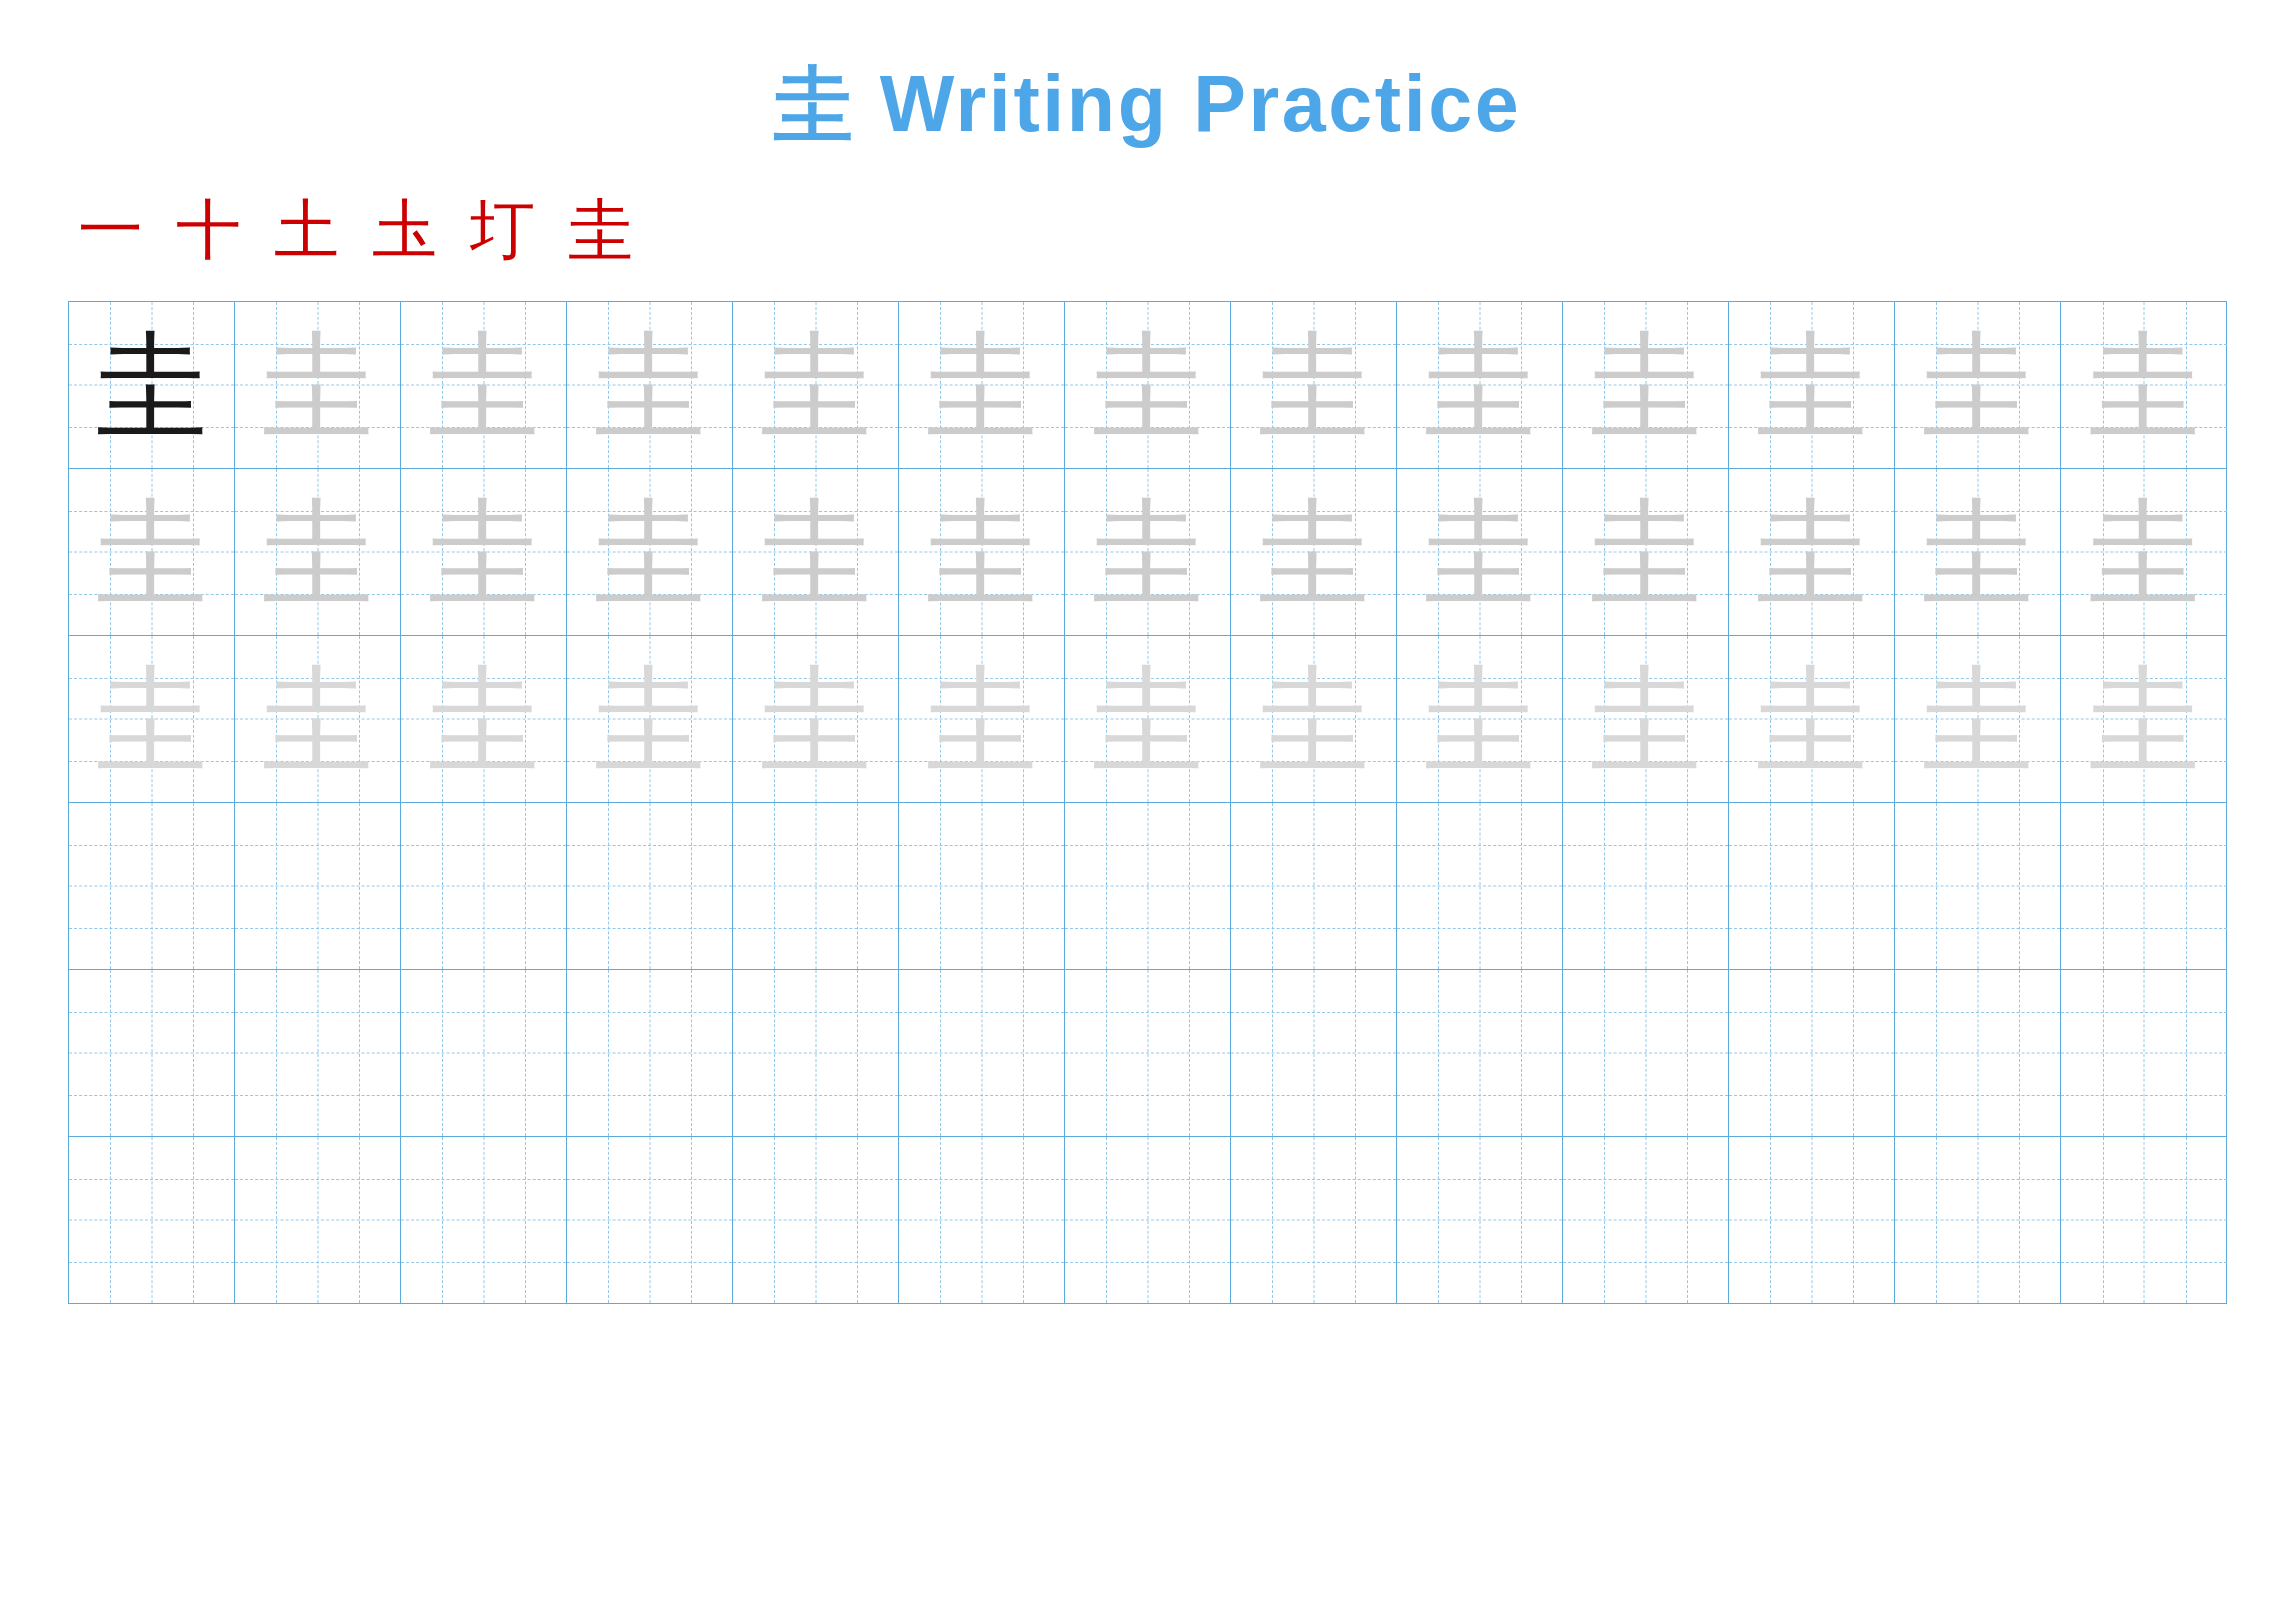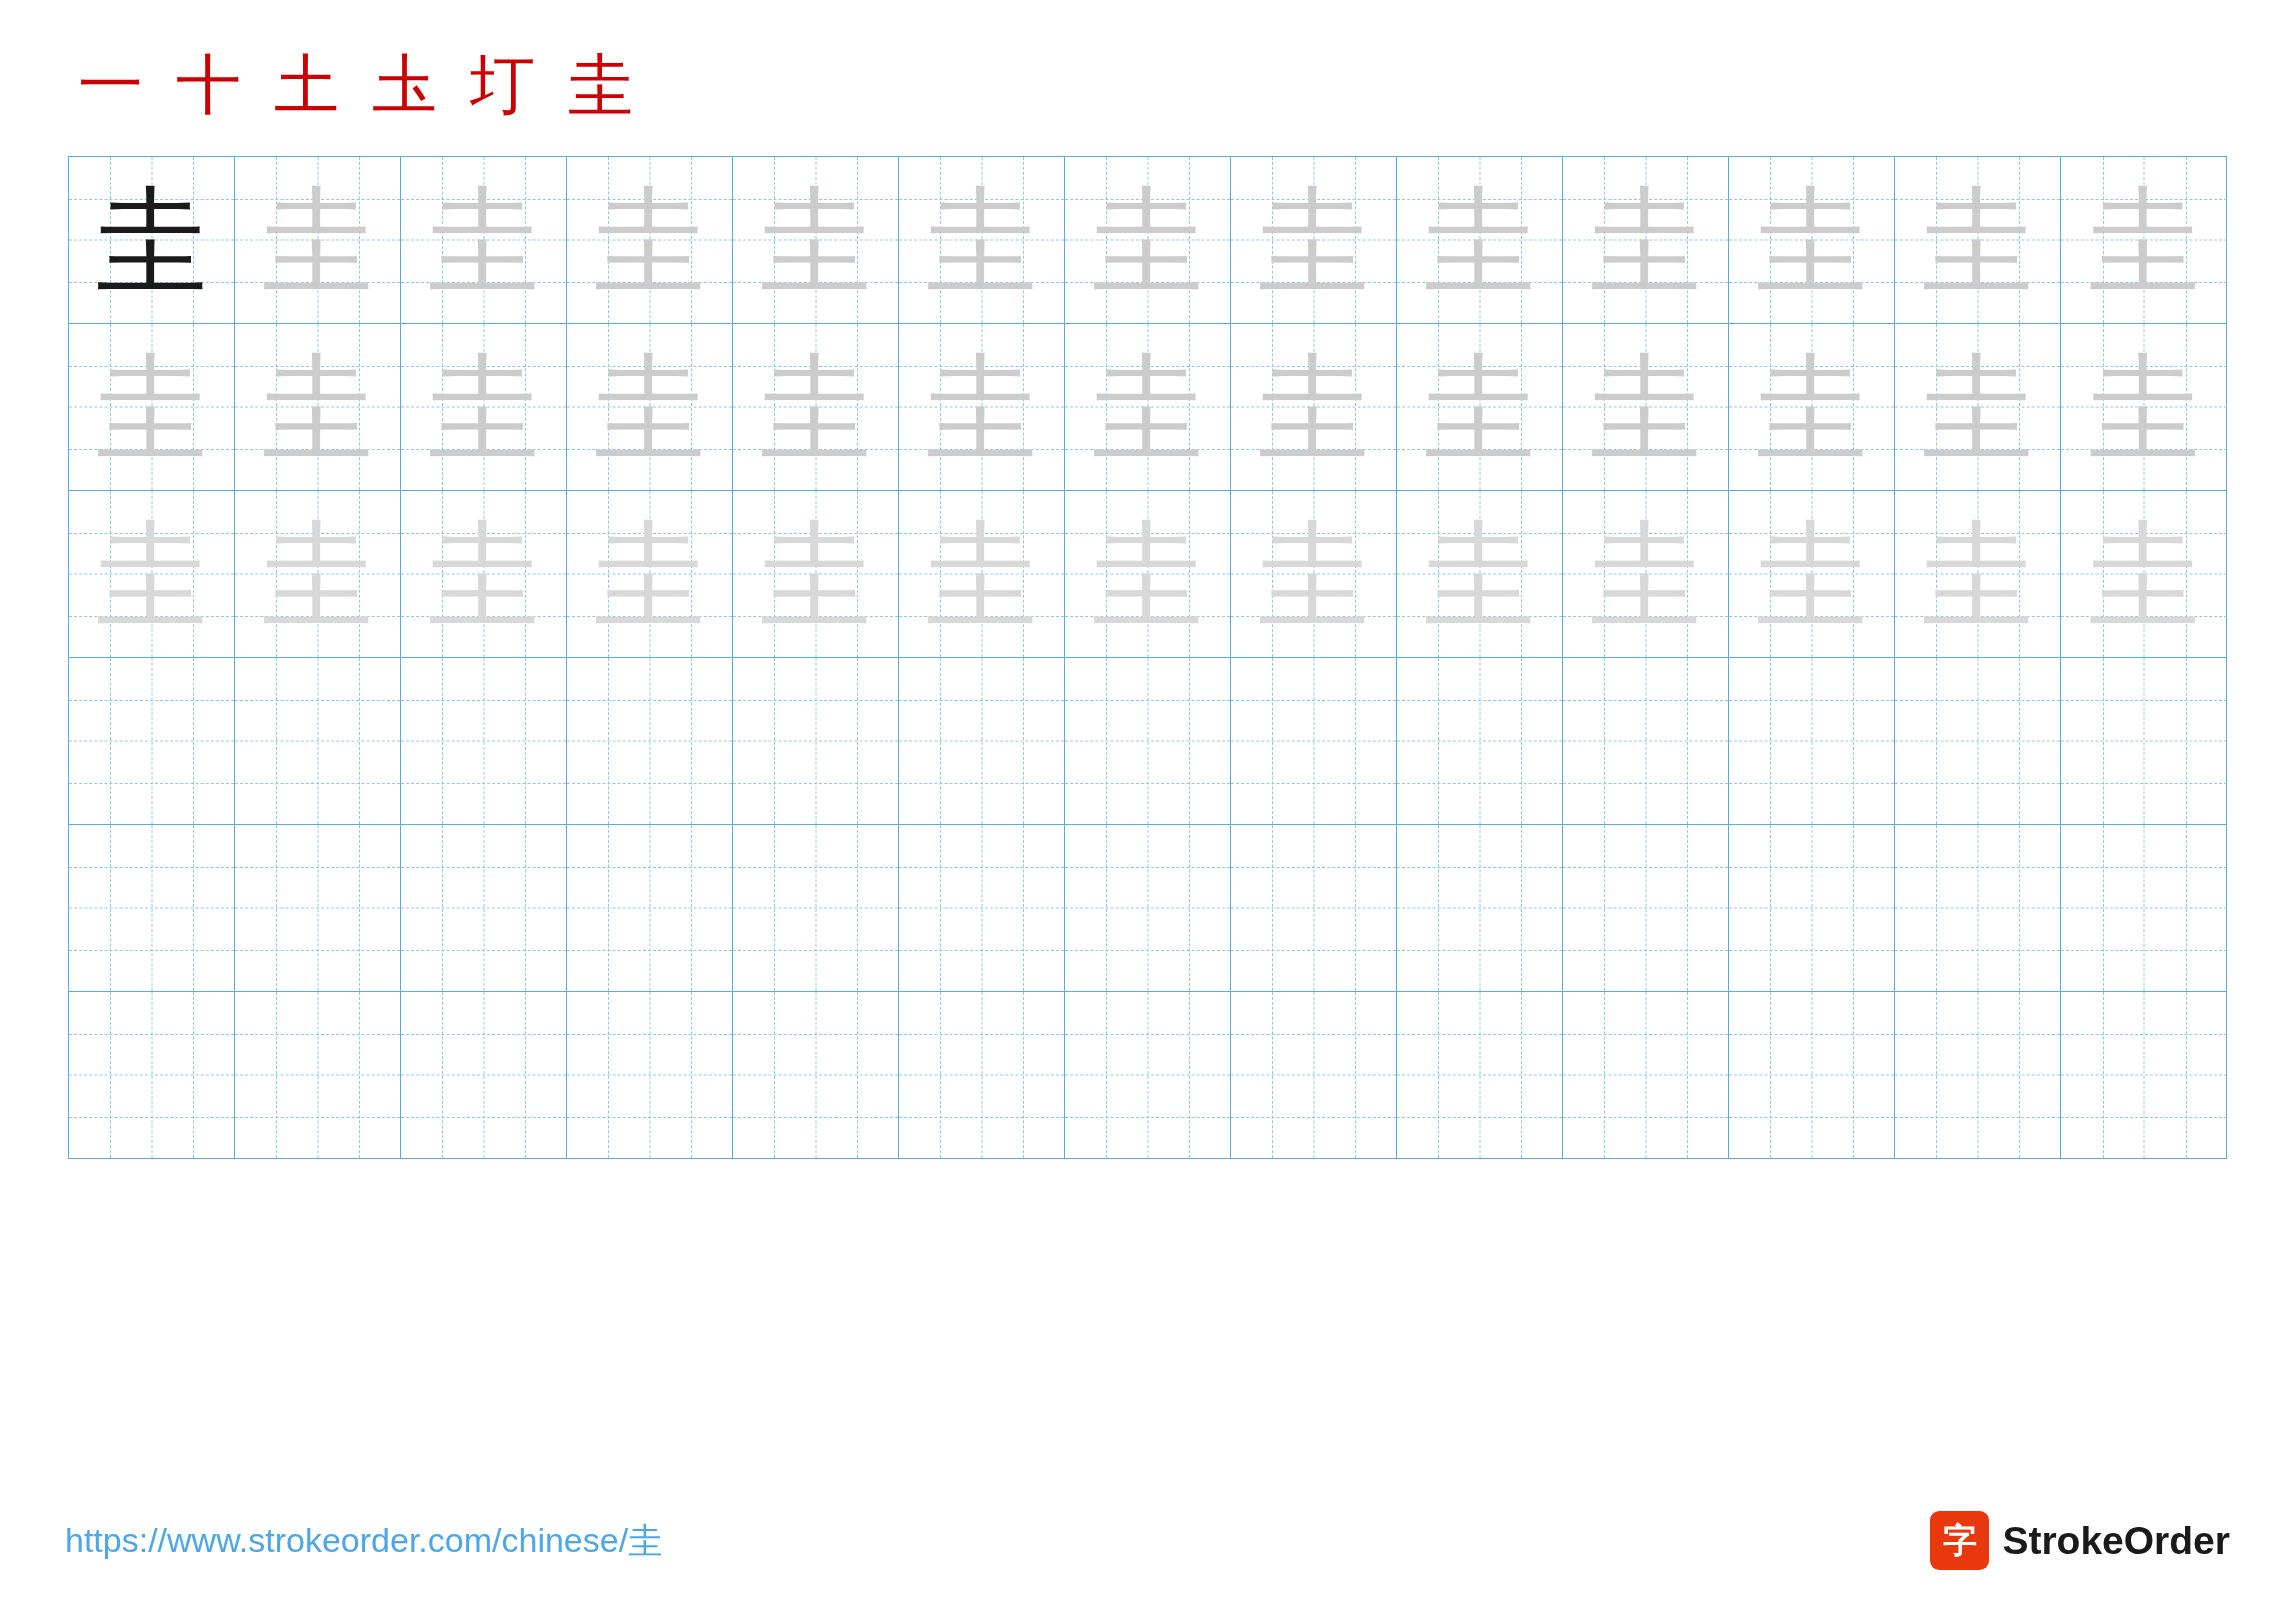--- a/index.html
+++ b/index.html
@@ -207,20 +207,23 @@
       height: 100%;
       width: 0;
       border-left: 1px dashed #90c8ea;
     }
   </style>
 </head>
 <body>
 
 <div class="page">
 
+  <div class="title">
+    <span class="char">圭</span><span> Writing Practice</span>
+  </div>
 
   <div class="stroke-order-row">
     <div class="stroke-sequence">
       <span class="stroke-step">一</span>
       <span class="stroke-step">十</span>
       <span class="stroke-step">土</span>
       <span class="stroke-step">圡</span>
       <span class="stroke-step">圢</span>
       <span class="stroke-step">圭</span>
     </div>
@@ -903,22 +906,15 @@
           <div class="cell-inner-guides">
             <div class="h-guide" style="top: 25%;"></div>
             <div class="h-guide" style="top: 75%;"></div>
             <div class="v-guide" style="left: 25%;"></div>
             <div class="v-guide" style="left: 75%;"></div>
           </div>
         </div>
       </div>
   </div>
 
-  <div class="footer">
-    <div class="footer-url">https://www.strokeorder.com/chinese/圭</div>
-    <div class="footer-logo">
-      <div class="footer-logo-icon">字</div>
-      <div class="footer-logo-text">StrokeOrder</div>
-    </div>
-  </div>
 
 </div>
 
 
 </body></html>

